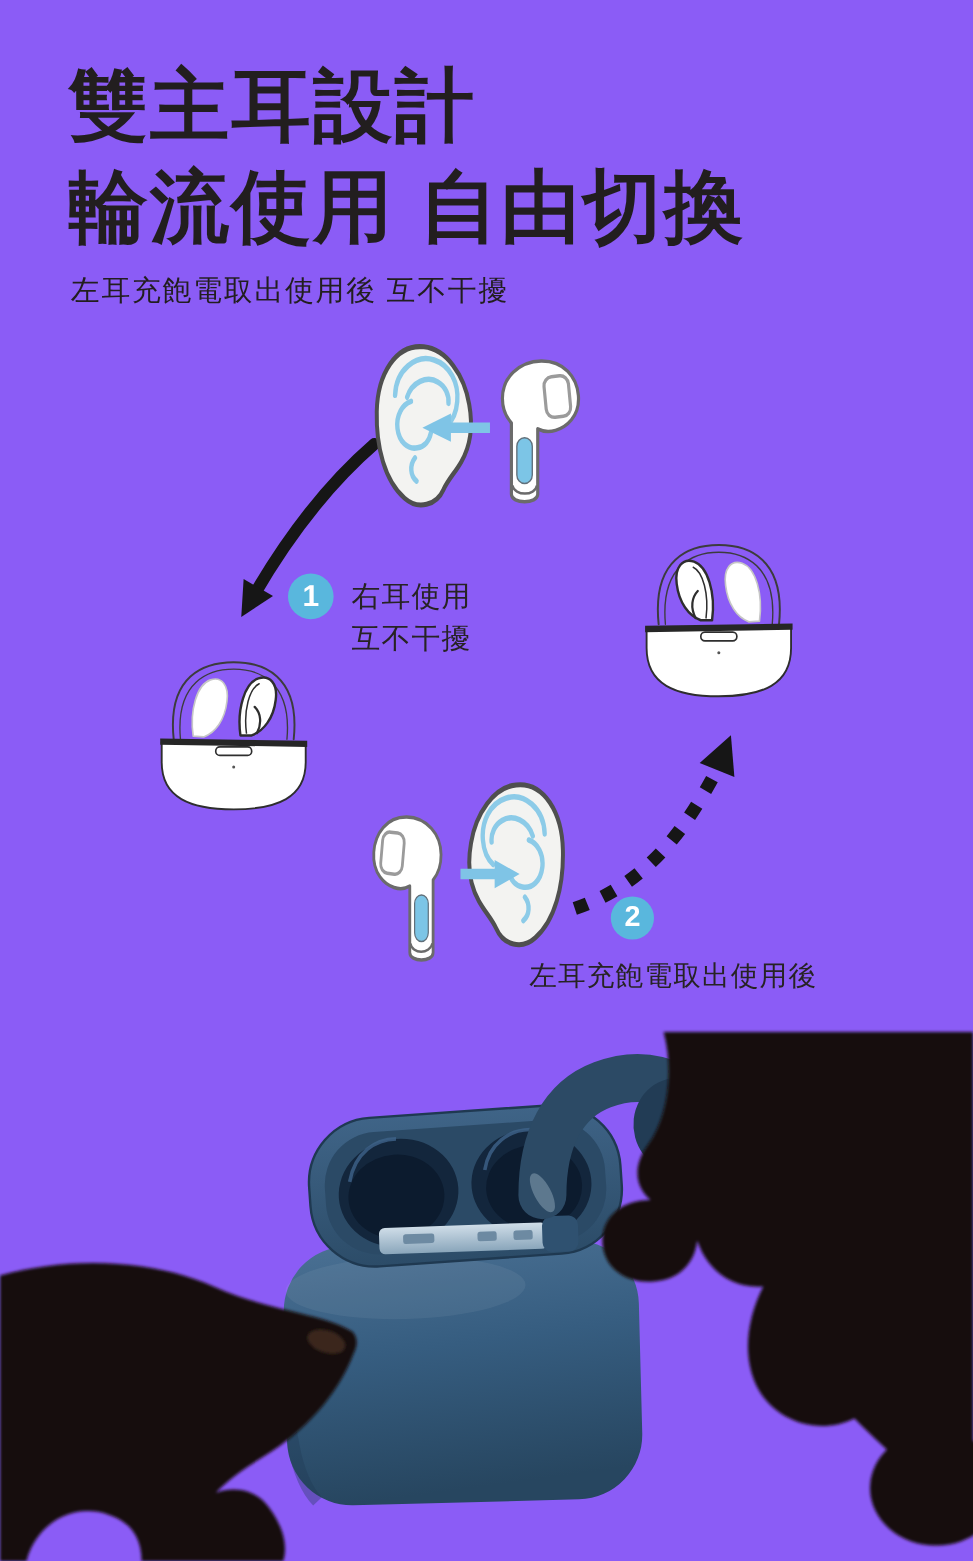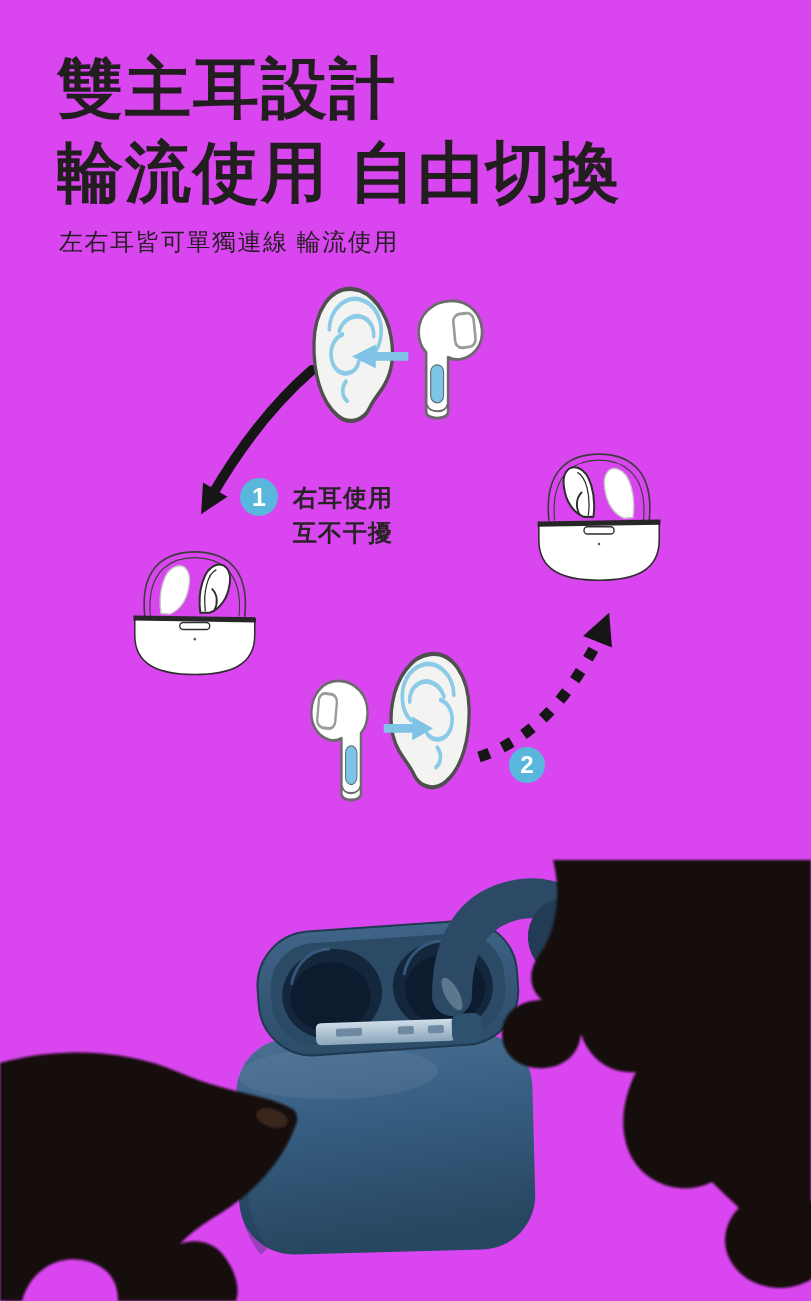--- a/index.html
+++ b/index.html
@@ -1,60 +1,61 @@
 <!DOCTYPE html>
 <html><head>
 <meta charset="utf-8">
 <style>
   html,body{margin:0;padding:0;background:#e8e8e8;}
   .page{
-    position:relative;width:811px;height:1301px;margin:0 auto;background:#d946ef;overflow:hidden;
+    position:relative;width:811px;height:1301px;margin:0 auto;background:#8b5cf6;overflow:hidden;
     font-family:"Liberation Sans","DejaVu Sans",sans-serif;
   }
   .artwork{position:absolute;left:0;top:0;width:811px;height:1301px;}
   .title{
     position:absolute;left:57px;top:46px;z-index:3;
     font-size:66px;line-height:84px;font-weight:bold;color:#221e1f;letter-spacing:2px;white-space:nowrap;
   }
   .subtitle{
     position:absolute;left:59px;top:226px;z-index:3;
     font-size:24px;font-weight:500;color:#221e1f;letter-spacing:1.5px;white-space:nowrap;
   }
   .badge{
     position:absolute;z-index:4;border-radius:50%;background:#59b7dd;color:#ffffff;
     font-weight:bold;display:flex;align-items:center;justify-content:center;
   }
   .badge-1{left:240px;top:478px;width:38px;height:38px;font-size:25px;}
   .badge-2{left:509px;top:747px;width:36px;height:36px;font-size:24px;}
-  .caption{position:absolute;z-index:4;color:#272324;font-weight:700;letter-spacing:1px;white-space:nowrap;}
+  .caption{position:absolute;z-index:4;color:#272324;font-weight:400;letter-spacing:1px;white-space:nowrap;}
   .caption-1{left:293px;top:480px;font-size:24px;line-height:35px;}
   .caption-2{left:441px;top:798px;font-size:23px;line-height:30px;}
 </style>
 </head>
 <body>
 
 <div class="page">
 
   <div class="title">
     <div>雙主耳設計</div>
     <div>輪流使用 自由切換</div>
   </div>
-  <div class="subtitle">左右耳皆可單獨連線 輪流使用</div>
+  <div class="subtitle">左耳充飽電取出使用後 互不干擾</div>
 
   <div class="badge badge-1">
     <span>1</span>
   </div>
   <div class="caption caption-1">
     <div>右耳使用</div>
     <div>互不干擾</div>
   </div>
   <div class="badge badge-2">
     <span>2</span>
   </div>
   <div class="caption caption-2">
+    <div>左耳充飽電取出使用後</div>
   </div>
 
   <svg class="artwork" viewBox="0 0 811 1301">
     <defs>
       <marker id="arrowhead" viewBox="0 0 12 12" refX="4" refY="6" markerWidth="3.4" markerHeight="3.4" orient="auto">
         <path d="M1,1 L11,6 L1,11 Z" fill="#161616"></path>
       </marker>
 
       <g id="ear-shape">
         <path d="M71,6 C36,3 13,33 12,70 C11,105 22,139 47,156 C64,168 87,163 96,147

